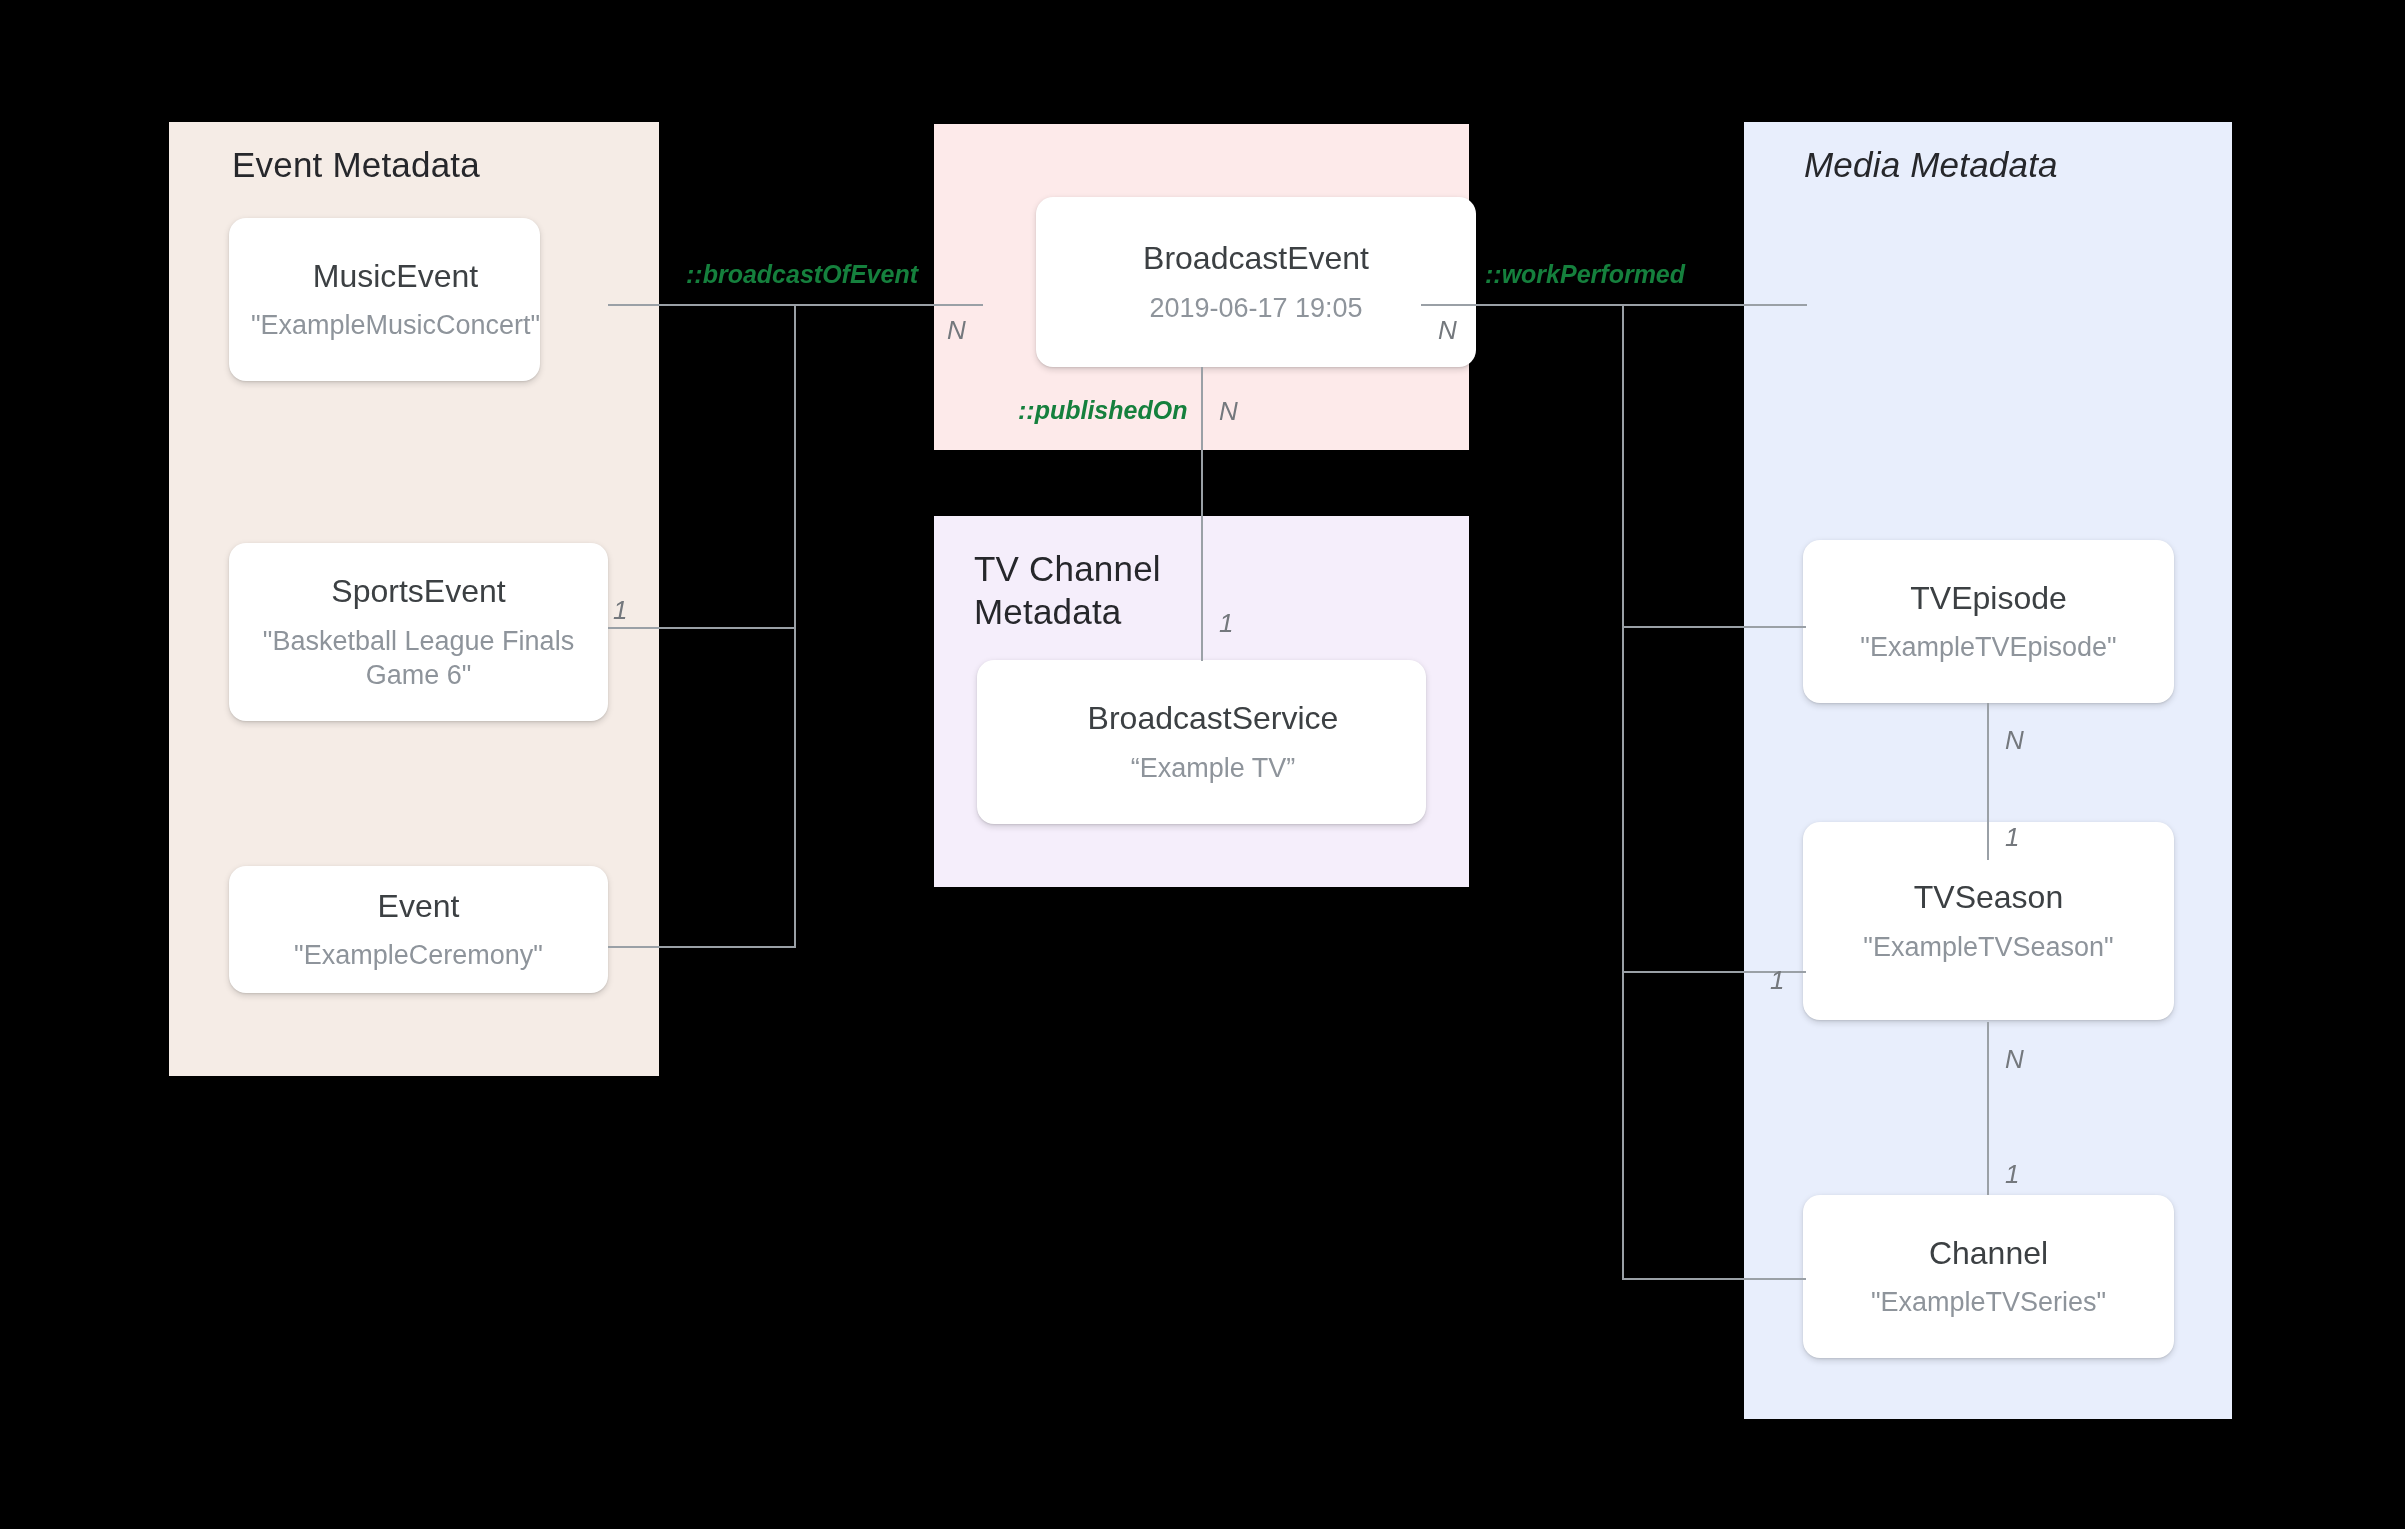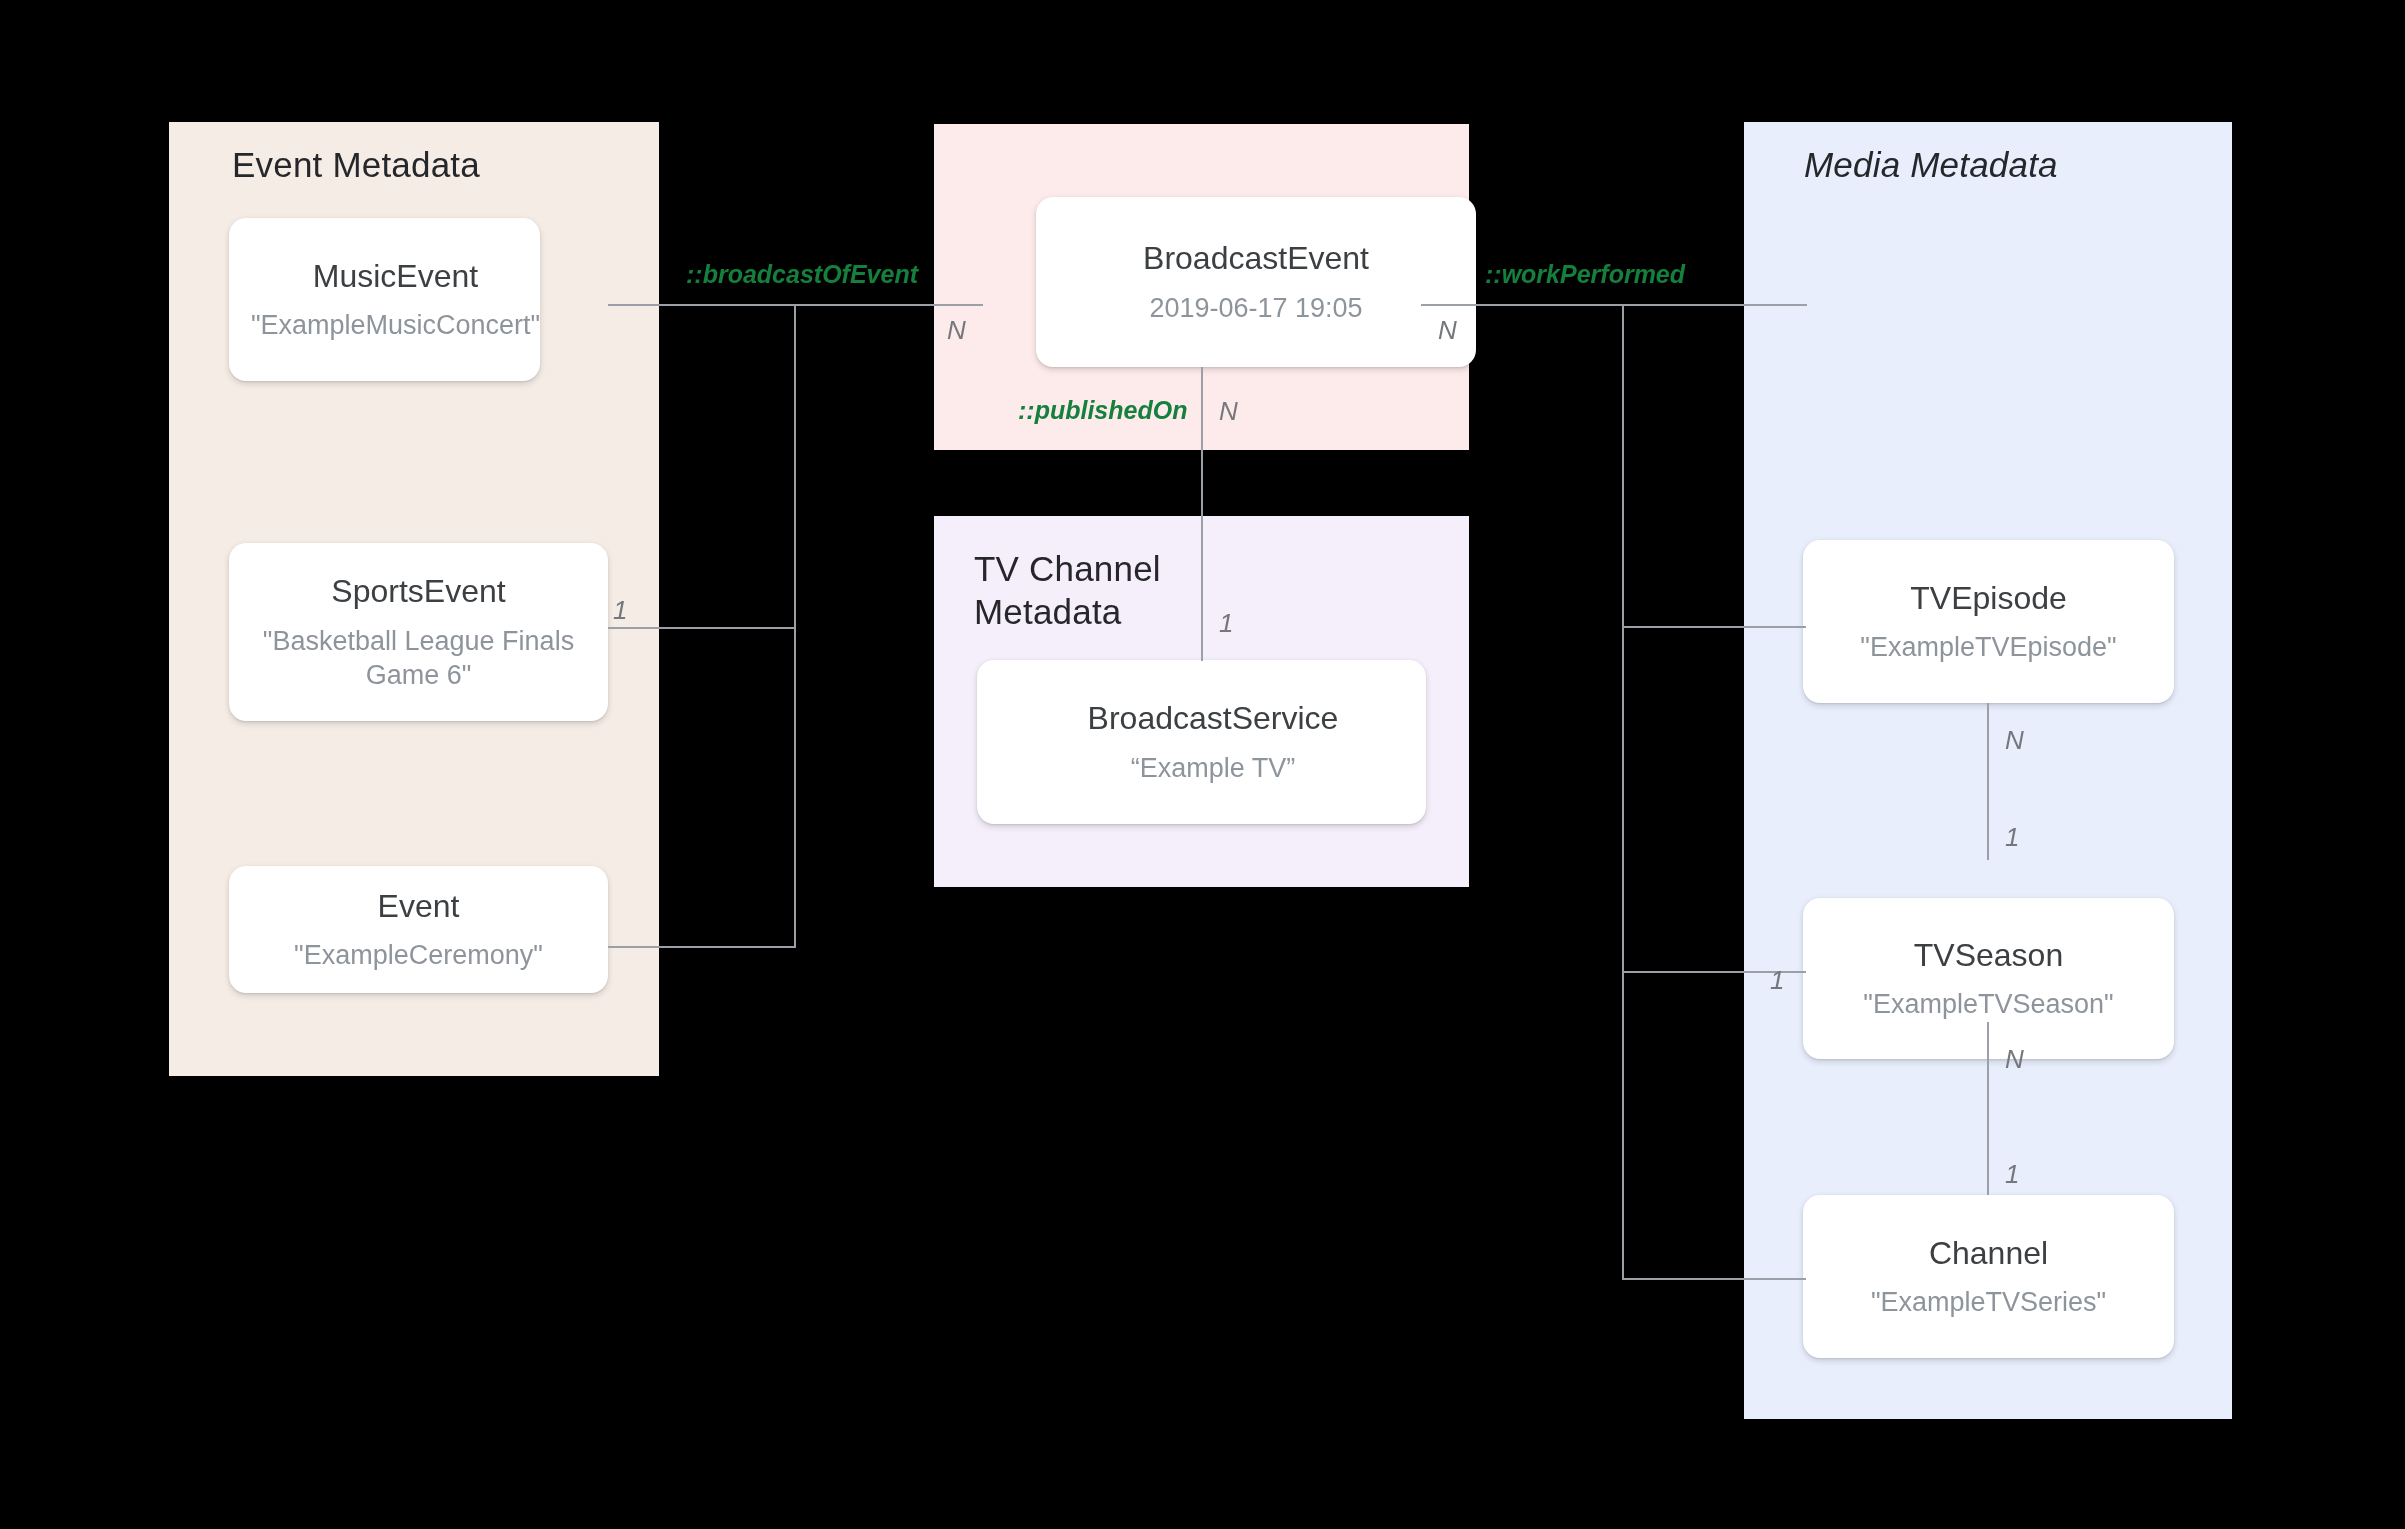--- a/index.html
+++ b/index.html
@@ -70,21 +70,21 @@
 
   <div class="panel" style="left:1744px;top:122px;width:488px;height:1297px;background:#e8eefc;"></div>
   <div class="panel-title" style="left:1804px;top:143px;font-style:italic;">Media Metadata</div>
 
 
   <div class="node" style="left:1803px;top:540px;width:371px;height:163px;">
     <div class="node-title">TVEpisode</div>
     <div class="node-sub">"ExampleTVEpisode"</div>
   </div>
 
-  <div class="node" style="left:1803px;top:898px;width:371px;height:161px;">
+  <div class="node" style="left:1803px;top:822px;width:371px;height:198px;">
     <div class="node-title">TVSeason</div>
     <div class="node-sub">"ExampleTVSeason"</div>
   </div>
 
   <div class="node" style="left:1803px;top:1195px;width:371px;height:163px;">
     <div class="node-title">Channel</div>
     <div class="node-sub">"ExampleTVSeries"</div>
   </div>
 
   <div class="ln lnh" style="left:608px;top:304px;width:187px;"></div>

